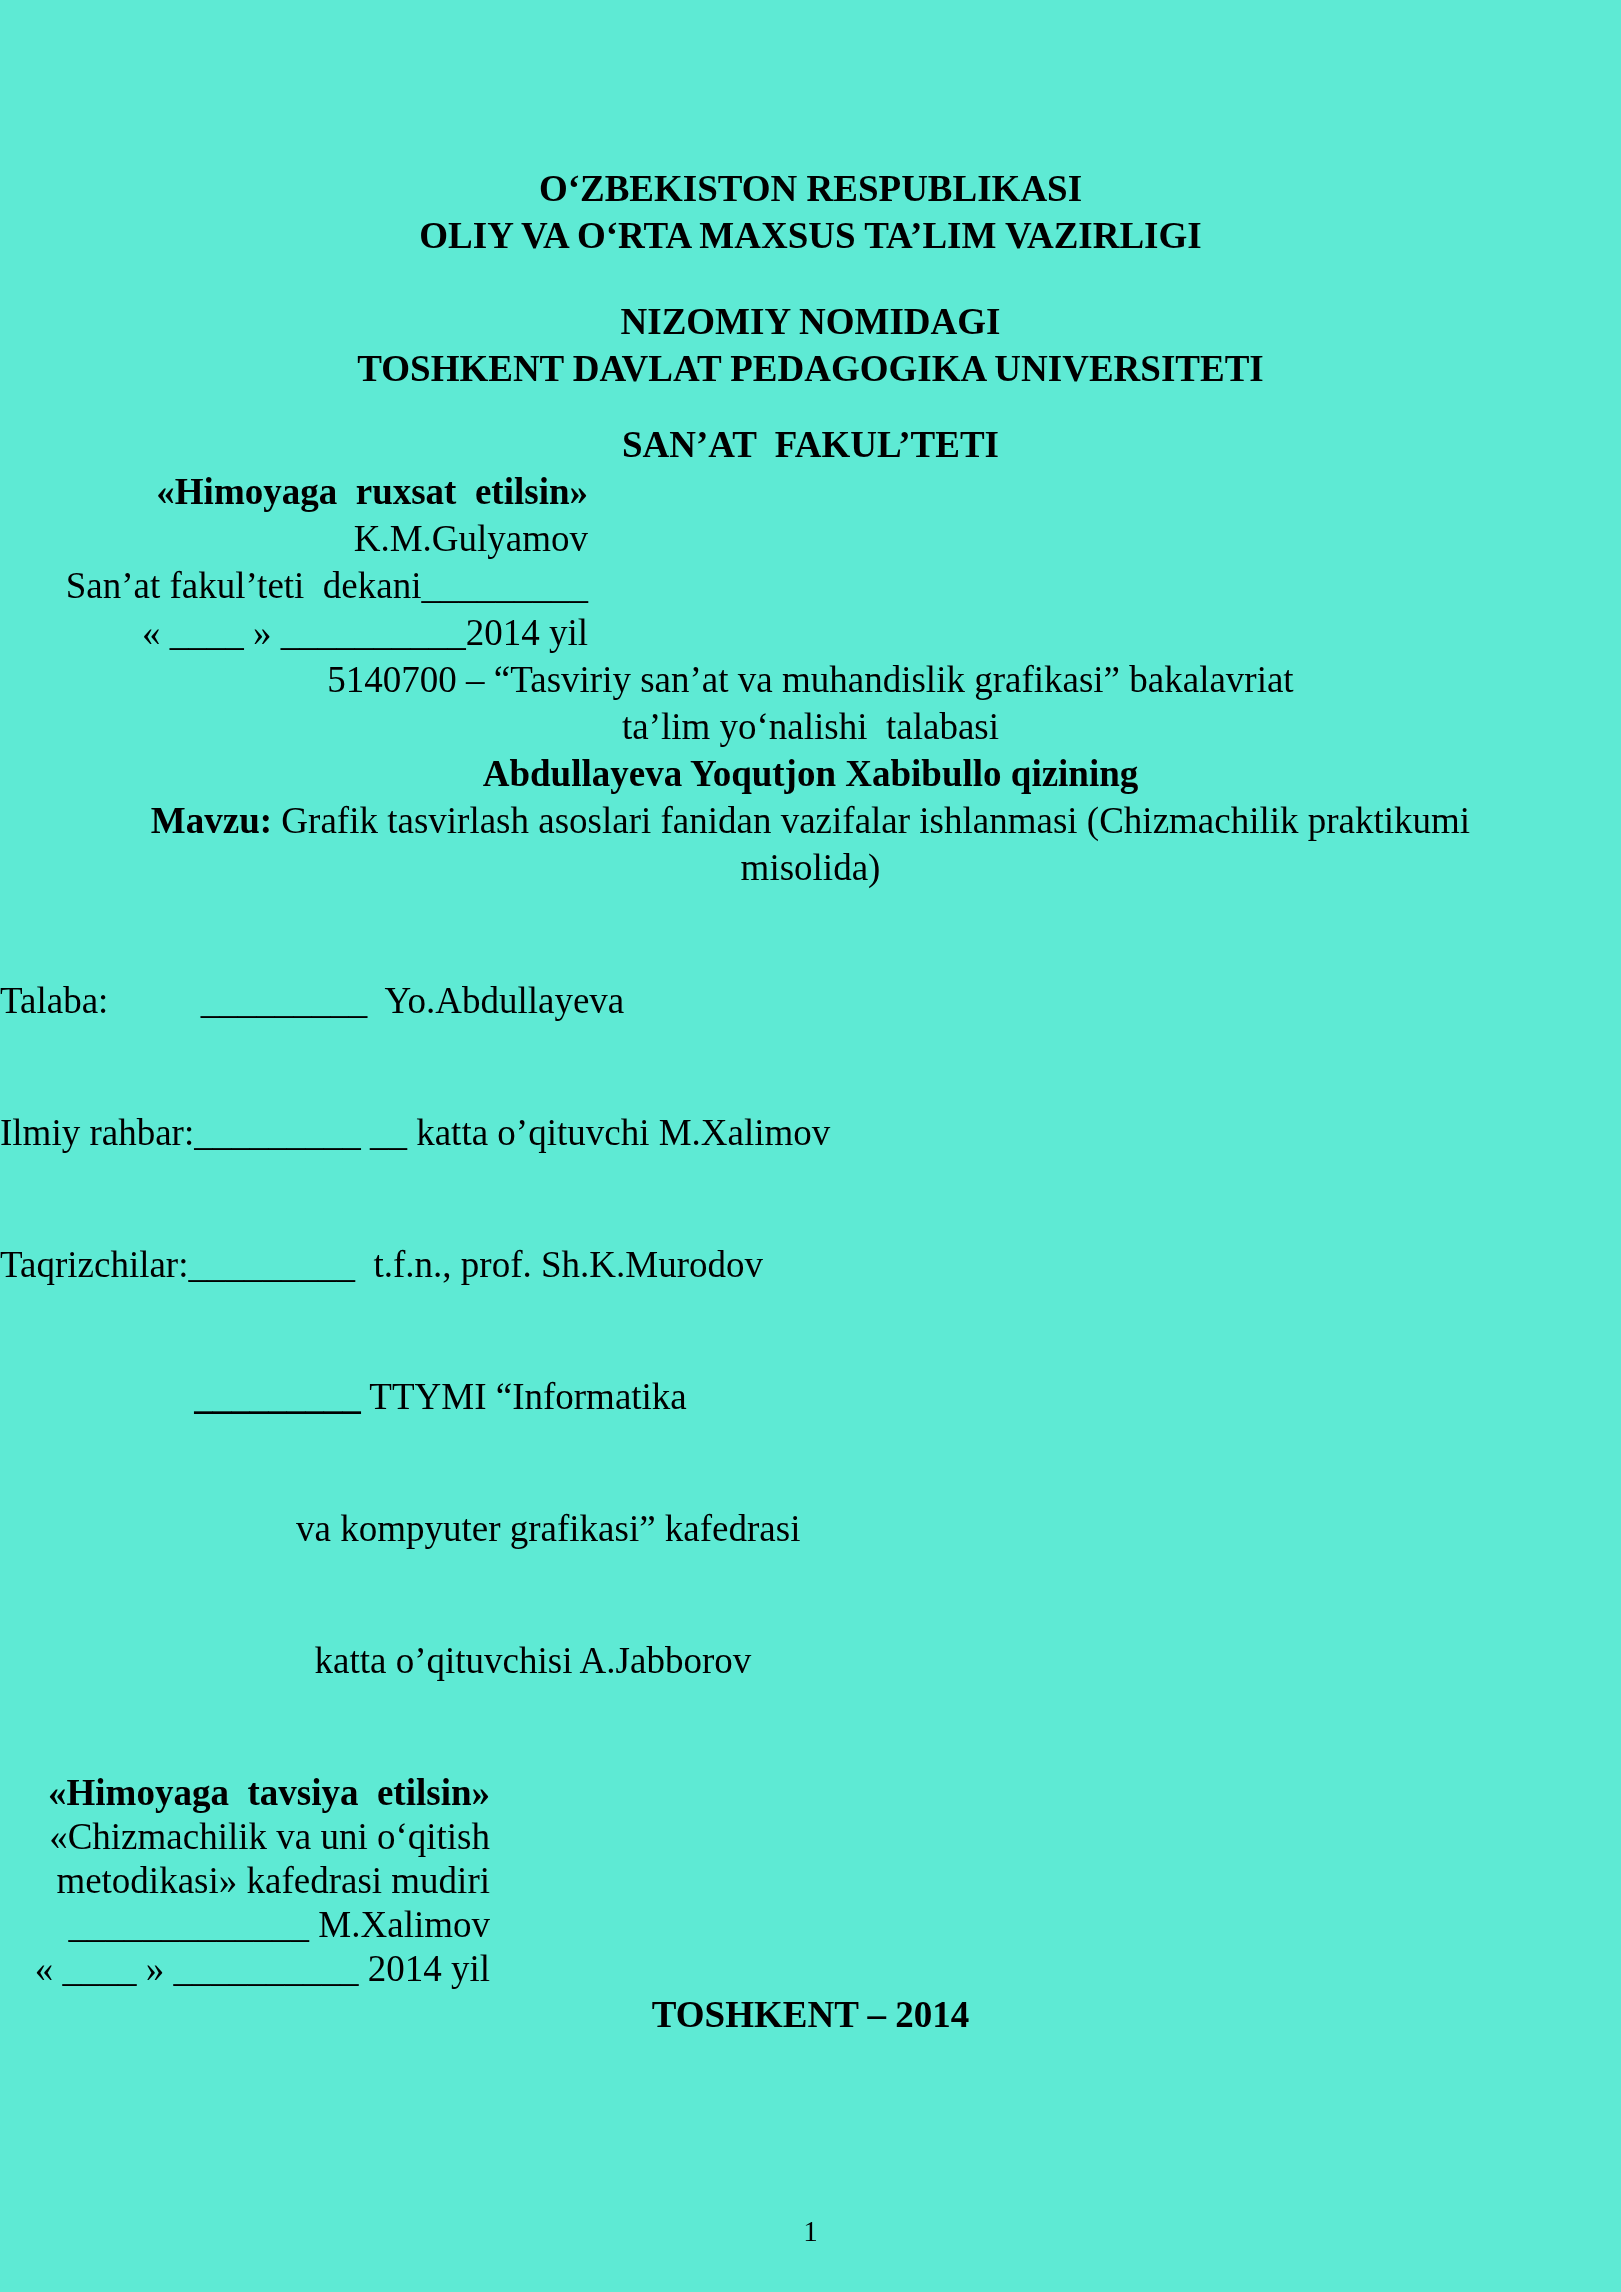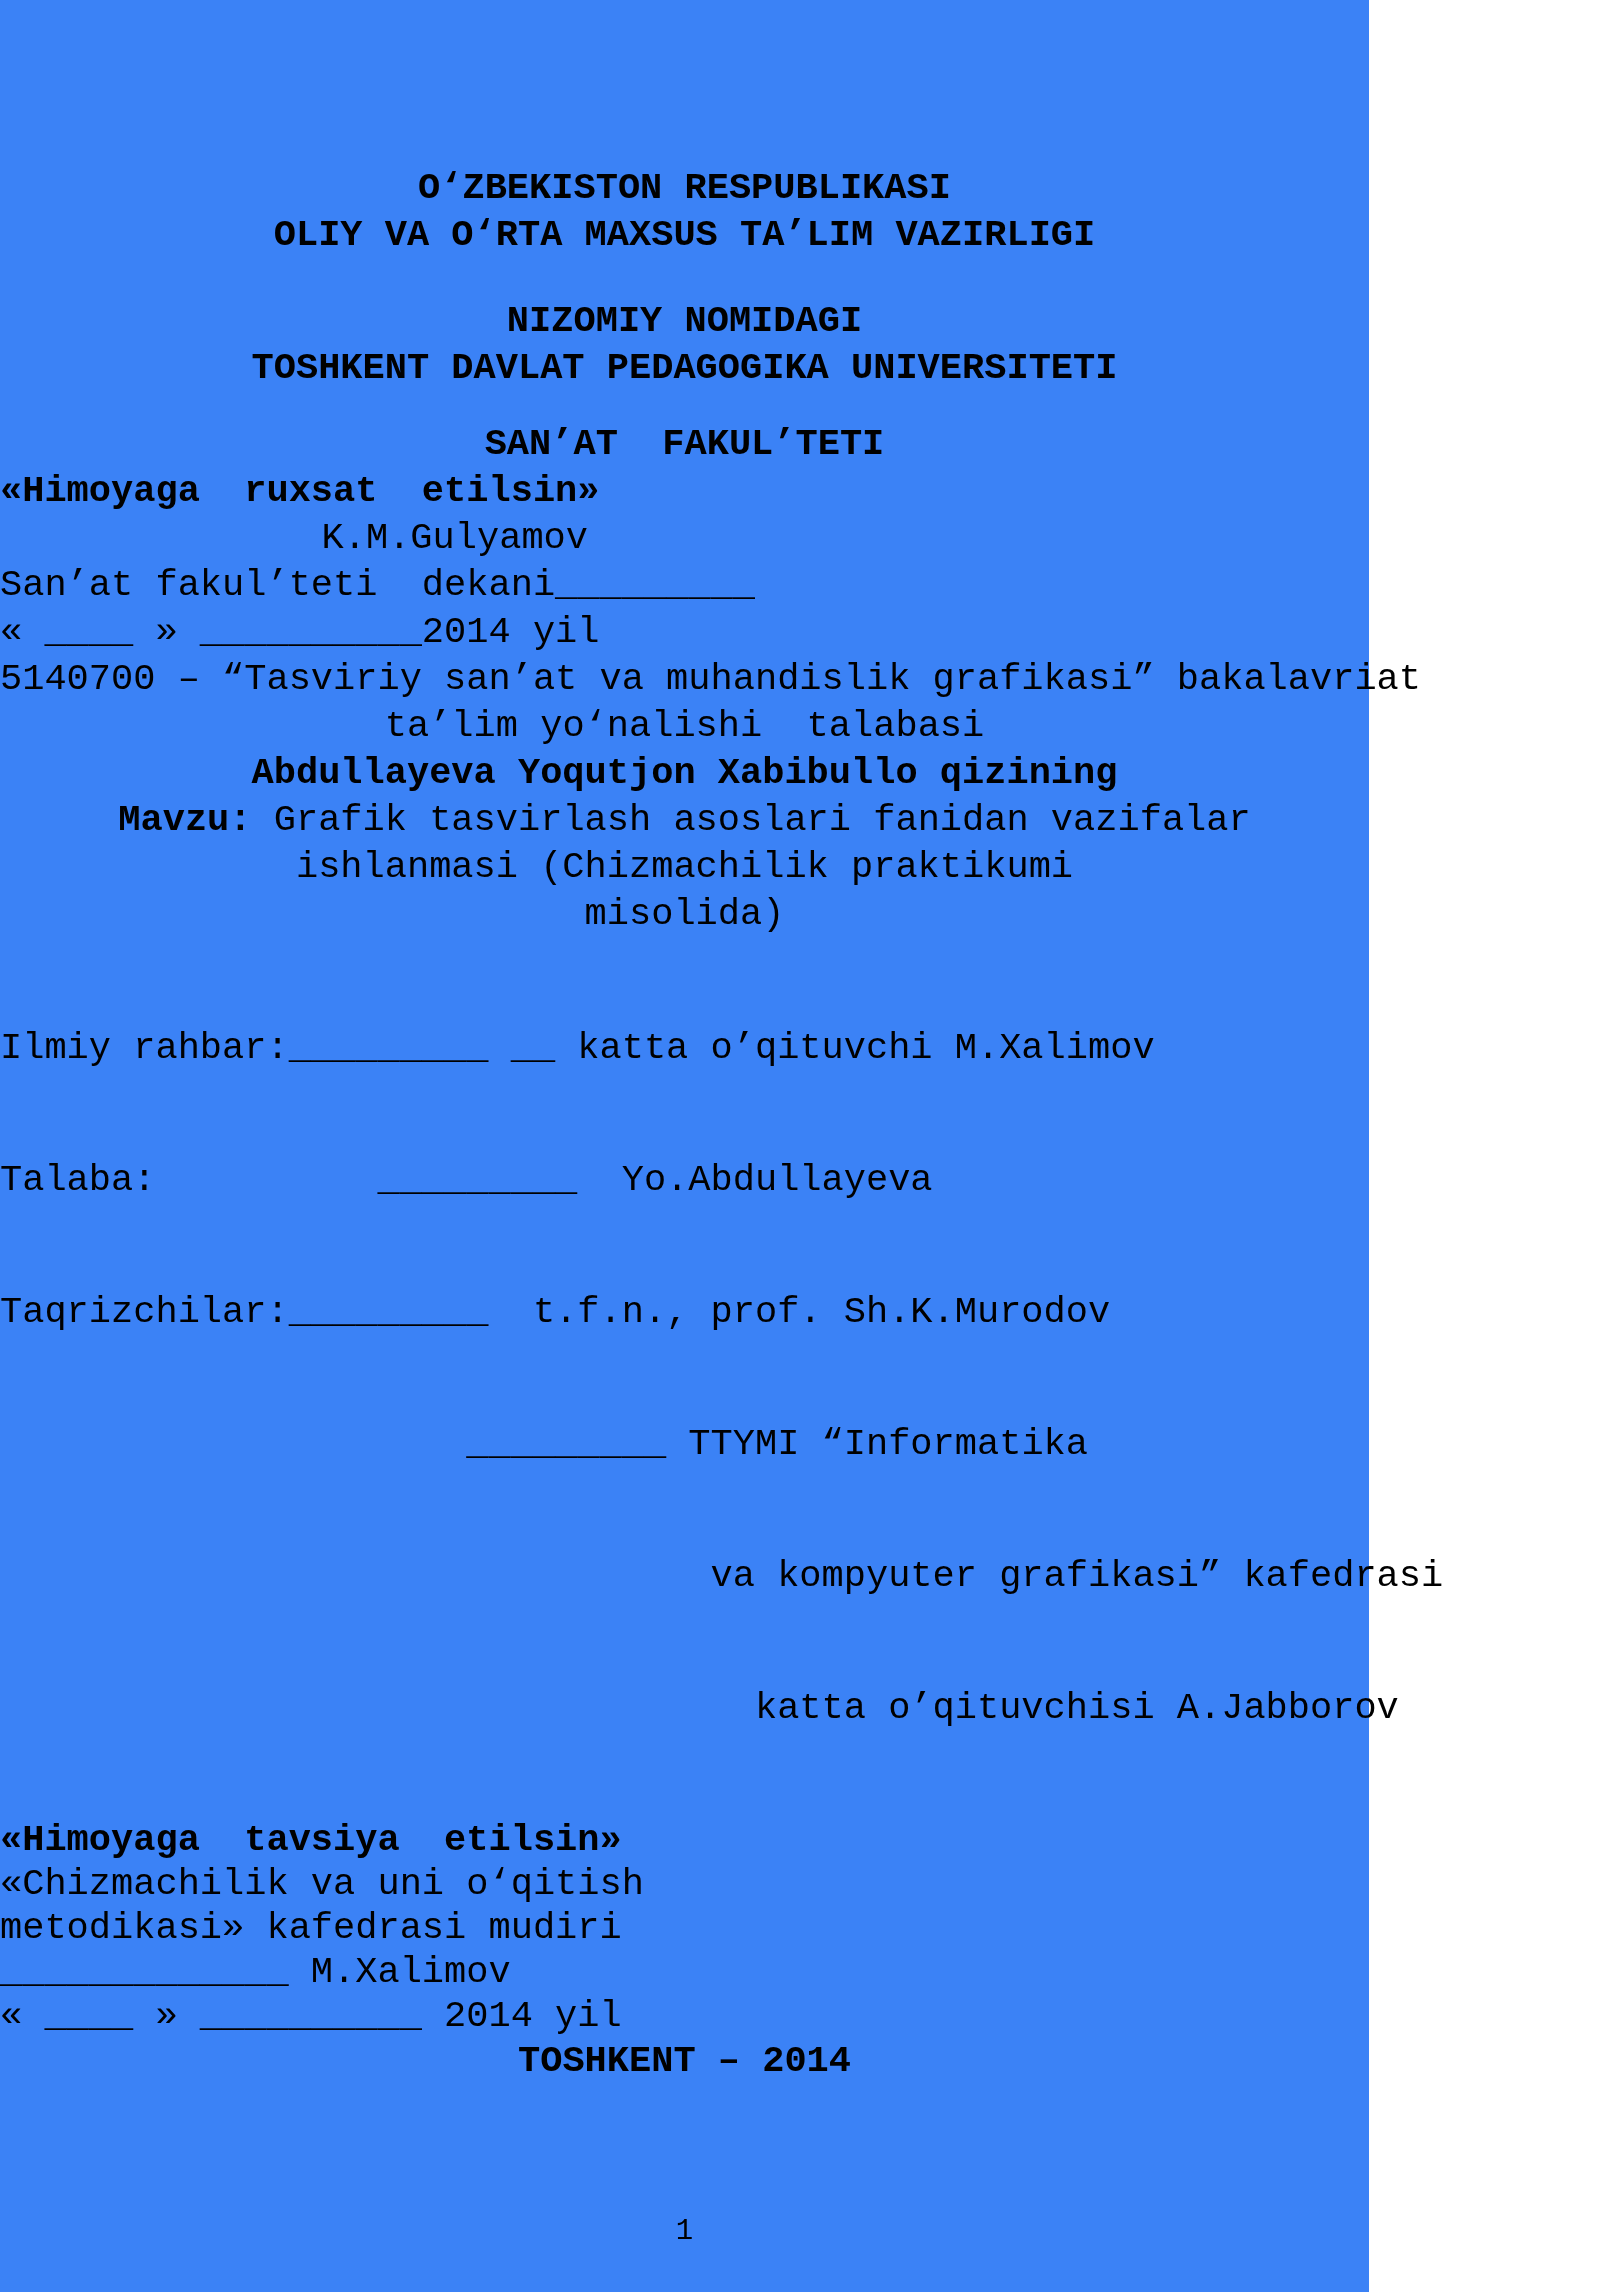--- a/index.html
+++ b/index.html
@@ -7,25 +7,25 @@
     padding: 0;
     background: #ffffff;
   }
   body {
     width: 1621px;
     height: 2293px;
     overflow: hidden;
   }
   .page {
     position: relative;
-    width: 1369px;
+    width: 1621px;
     height: 2293px;
-    background: #3b82f6;
+    background: #5eead4;
     color: #000000;
-    font-family: Liberation Mono, monospace;
+    font-family: Liberation Serif, serif;
     font-size: 37px;
     line-height: 47px;
     box-sizing: border-box;
     padding-top: 165px;
   }
   .page p, .page div {
     margin: 0;
     padding: 0;
   }
   .c { text-align: center; }
@@ -111,22 +111,22 @@
     <p class="b pre">Abdullayeva Yoqutjon Xabibullo qizining</p>
   </div>
 
 
   <div class="topic-block">
     <p><b>Mavzu:</b><span> Grafik tasvirlash asoslari fanidan vazifalar ishlanmasi (Chizmachilik praktikumi</span></p>
     <p>misolida)</p>
   </div>
 
   <div class="assignment-block">
+    <div>Talaba:          _________  Yo.Abdullayeva</div>
     <div>Ilmiy rahbar:_________ __ katta o’qituvchi M.Xalimov</div>
-    <div>Talaba:          _________  Yo.Abdullayeva</div>
     <div>Taqrizchilar:_________  t.f.n., prof. Sh.K.Murodov</div>
     <div><span>                     </span><b>_________</b><span> TTYMI “Informatika</span></div>
     <div>                                va kompyuter grafikasi” kafedrasi</div>
     <div>                                  katta o’qituvchisi A.Jabborov</div>
   </div>
 
   <div class="recommendation-block">
     <p class="b pre">«Himoyaga  tavsiya  etilsin»</p>
     <p class="pre">«Chizmachilik va uni o‘qitish</p>
     <p class="pre">metodikasi» kafedrasi mudiri</p>

